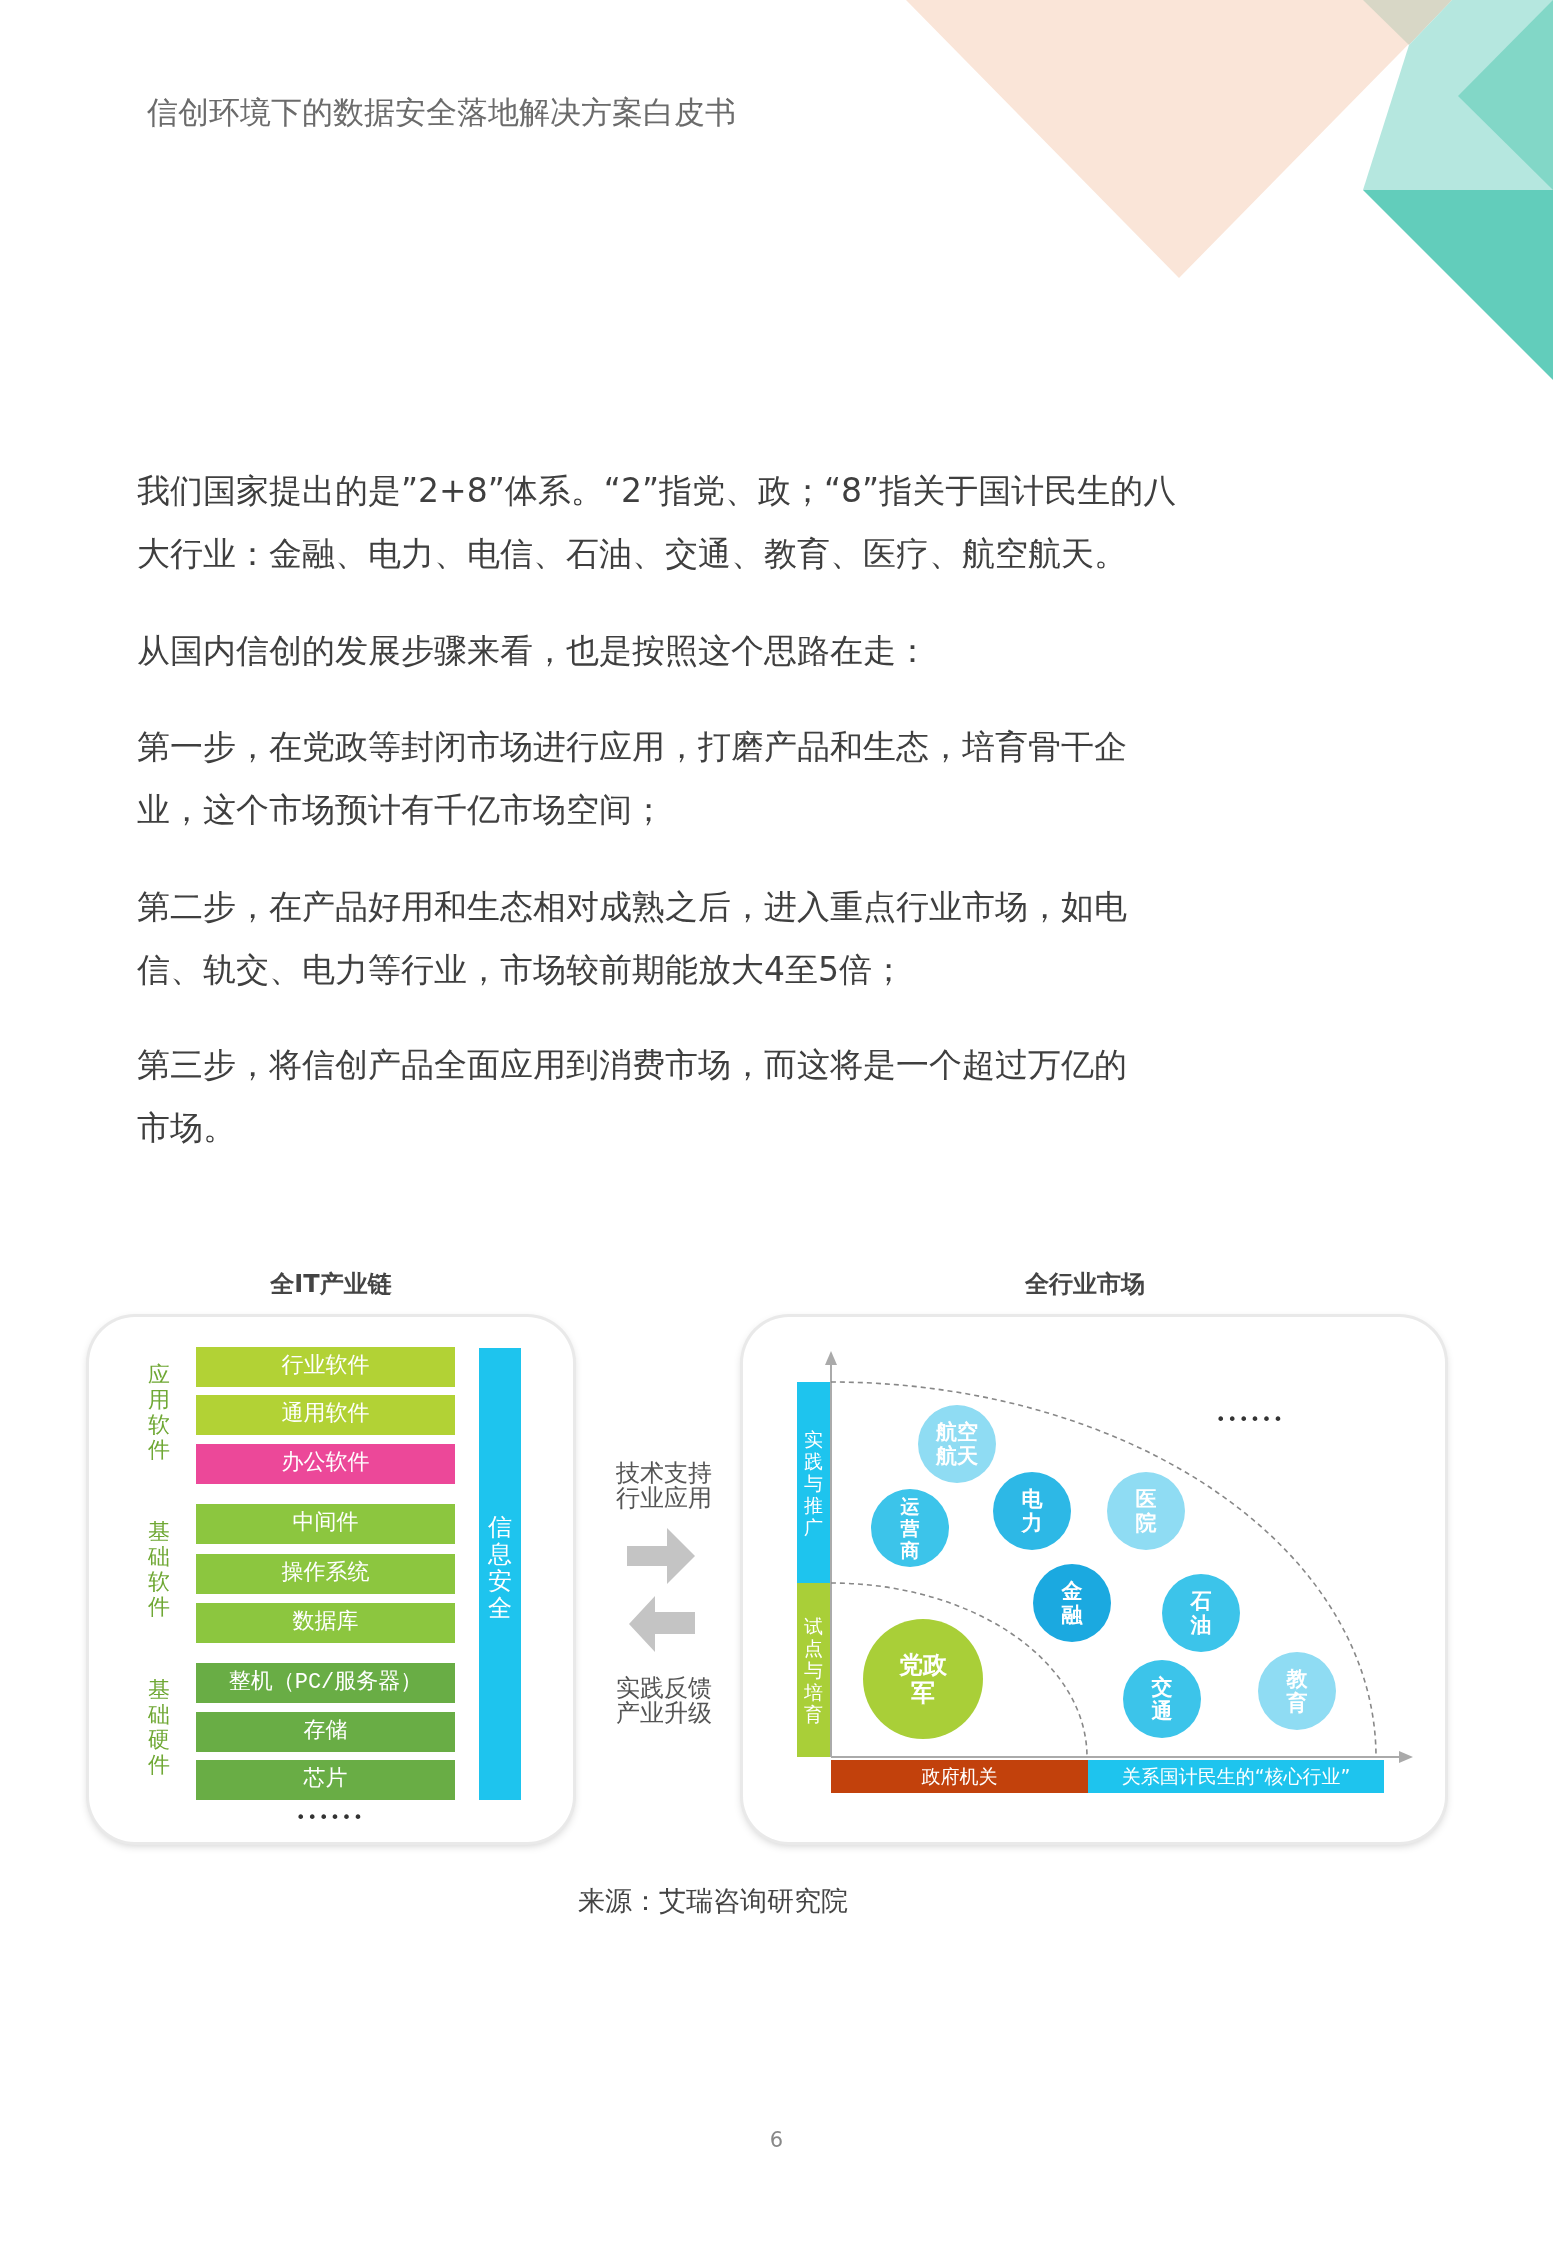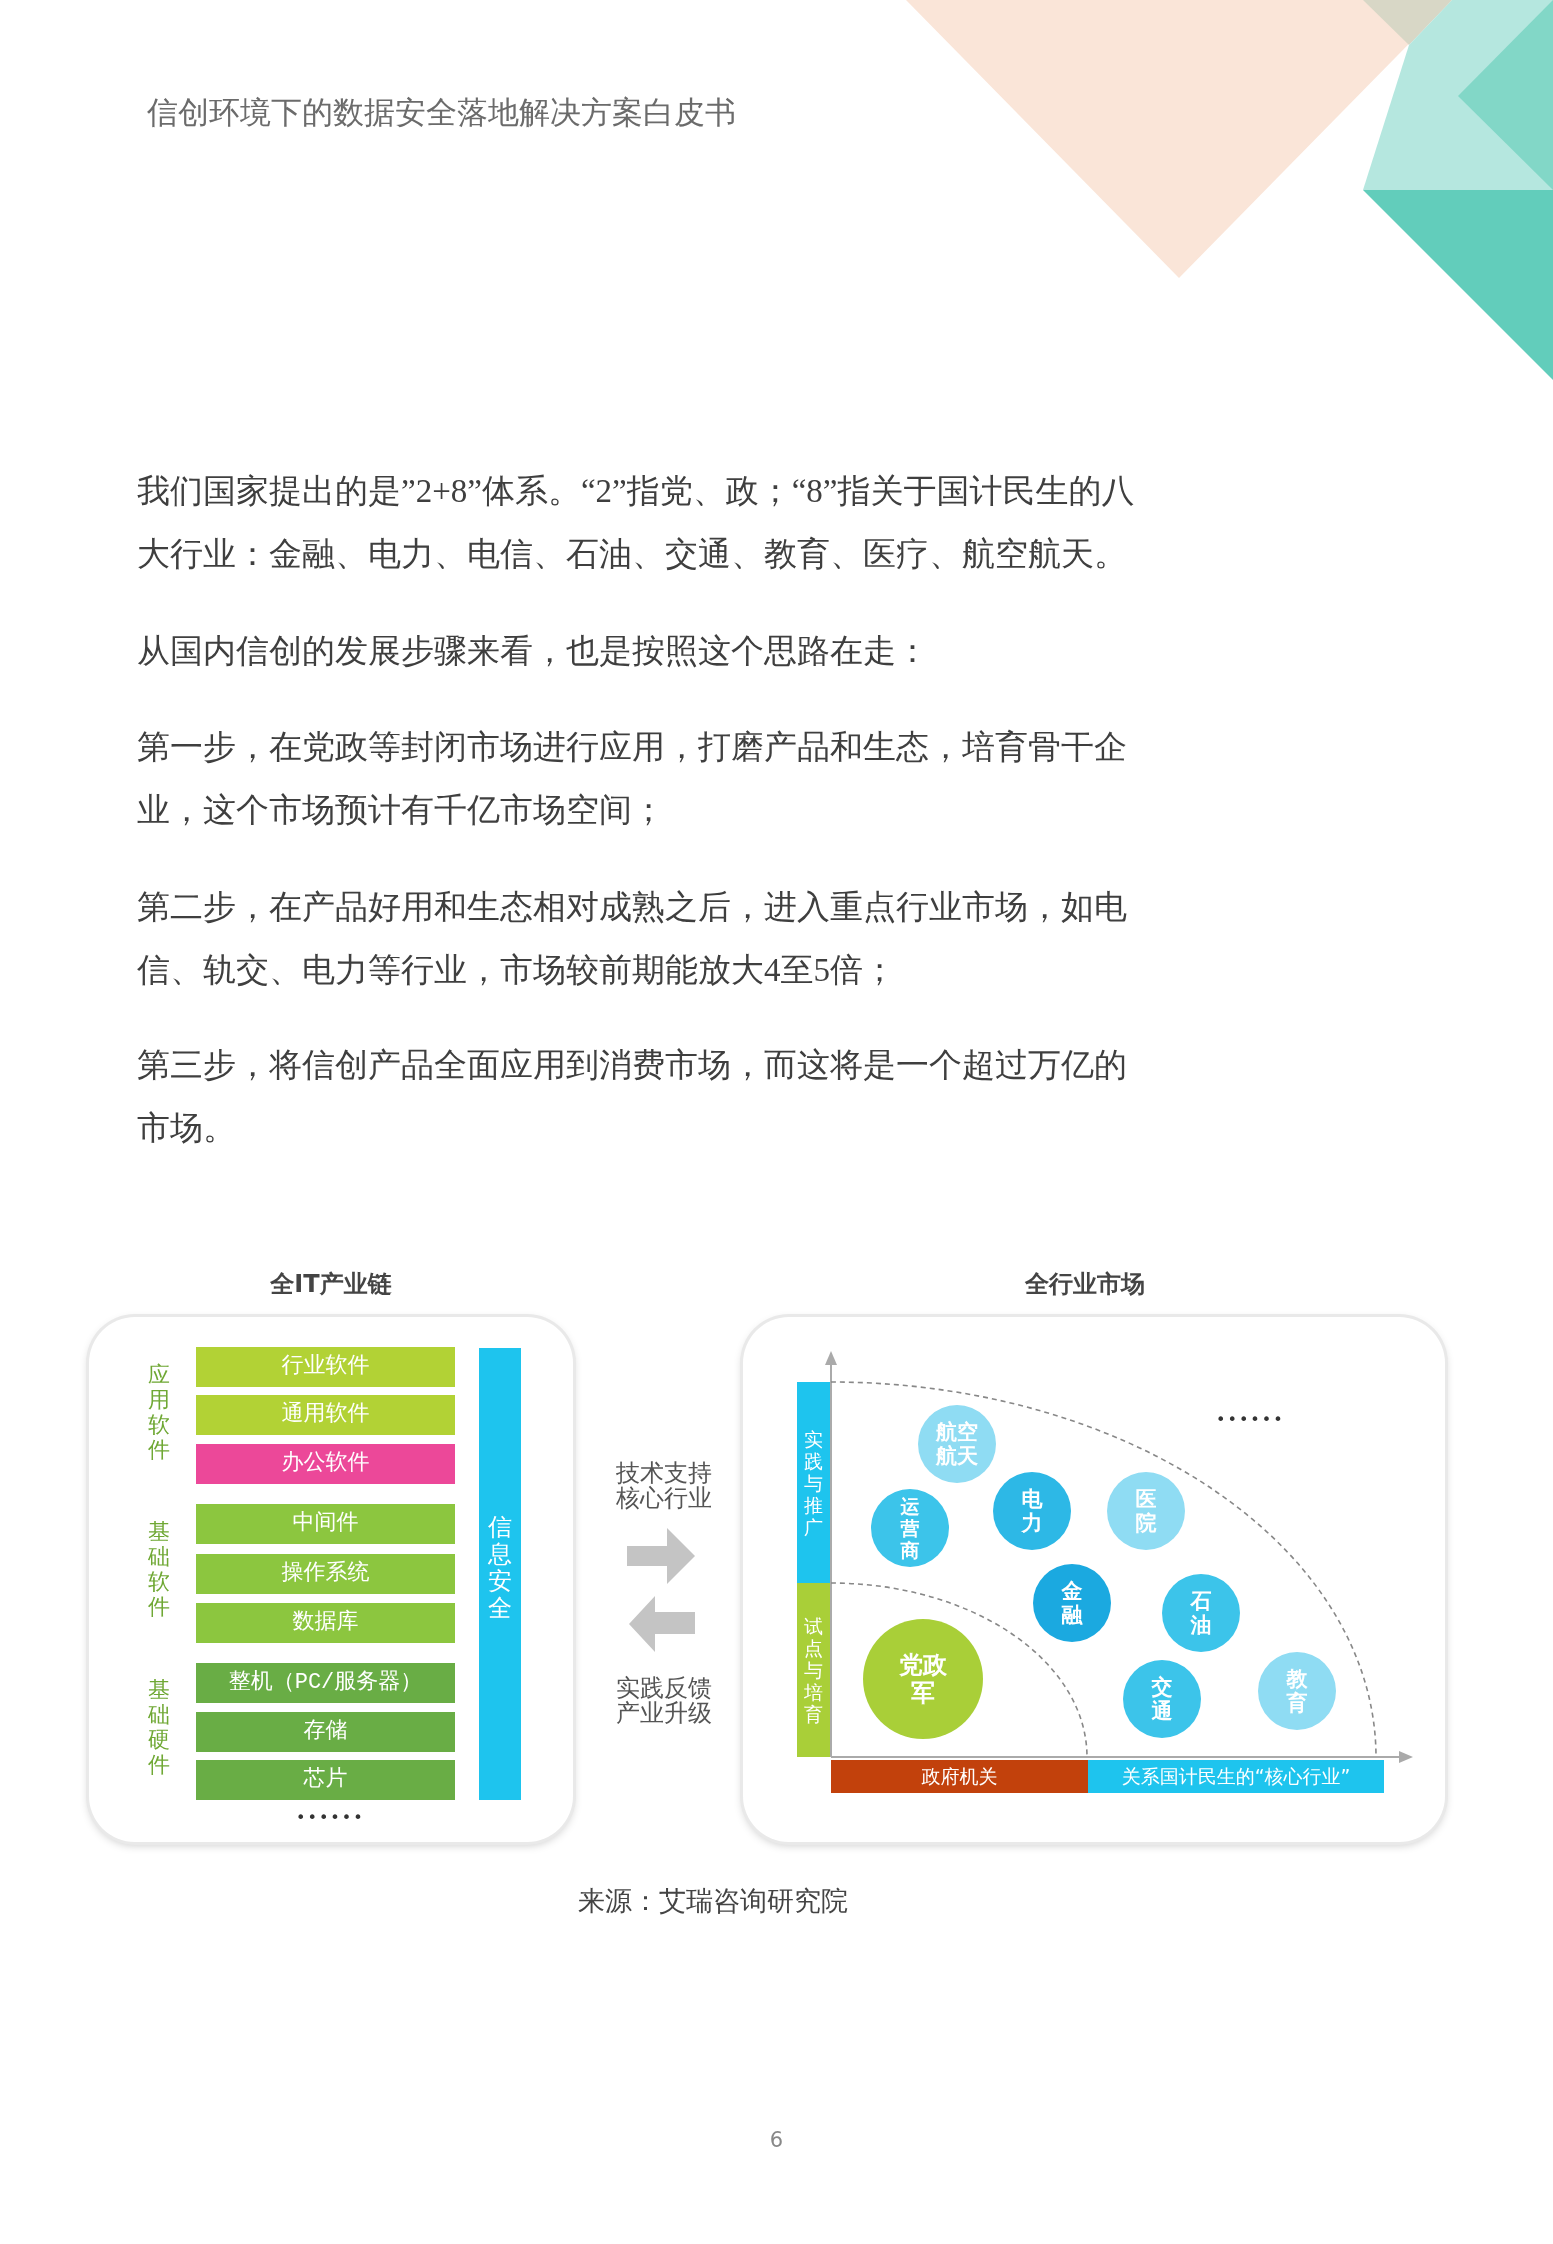--- a/index.html
+++ b/index.html
@@ -1,21 +1,21 @@
 <!DOCTYPE html>
 <html><head>
 <meta charset="utf-8">
 <style>
   html, body { margin:0; padding:0; background:#ffffff; }
   body { width:1553px; height:2244px; position:relative; overflow:hidden;
          font-family:"DejaVu Sans", "Liberation Sans", sans-serif; color:#3a3a3a; }
   .abs { position:absolute; }
   #deco { position:absolute; left:0; top:0; width:1553px; height:400px; }
   .doc-title { left:147px; top:92px; font-size:31px; color:#6b6b6b; letter-spacing:0px; white-space:nowrap; }
-  .para-line { left:137px; font-size:33px; color:#3f3f3f; white-space:nowrap; line-height:40px;font-family:Liberation Serif, serif; }
+  .para-line { left:137px; font-size:33px; color:#3f3f3f; white-space:nowrap; line-height:40px; }
   .fig-title { font-size:24px; font-weight:bold; color:#444; transform:translateX(-50%); white-space:nowrap; }
   .panel { border-radius:46px; background:#fff; box-shadow:0 0 0 3px #e9e9e9, 0 3px 10px rgba(0,0,0,0.22); }
   .bar { left:196px; width:259px; height:40px; color:#fff; font-size:22px; text-align:center; line-height:40px; white-space:nowrap;font-family:Liberation Mono, monospace; }
   .vlabel { left:145px; width:28px; font-size:22px; line-height:25px; text-align:center; }
   .sec-bar { left:479px; top:1348px; width:42px; height:452px; background:#1ec4ee; color:#fff; }
   .sec-bar span { position:absolute; left:0; width:42px; text-align:center; font-size:24px; line-height:27px; }
   .mid-text { left:612px; width:104px; text-align:center; font-size:24px; line-height:25px; color:#555; }
   .circle { border-radius:50%; color:#fff; font-weight:bold; text-align:center; display:flex; align-items:center; justify-content:center; font-size:21px; line-height:24px; }
   .axis-bar-v { width:33px; color:#fff; font-size:19px; line-height:22px; text-align:center; }
   .axis-bar-h { height:33px; color:#fff; font-size:19px; line-height:33px; text-align:center; white-space:nowrap; }
@@ -72,21 +72,21 @@
 <div class="abs bar" style="top:1760px; background:#69ad45">芯片</div>
 
 <div class="abs sec-bar">
   <span style="top:166px; word-break:break-all; white-space:normal">信息安全</span>
 </div>
 
 <div class="abs dots" style="left:296px; top:1808px">••••••</div>
 
 <div class="abs mid-text" style="top:1461px">
   <div>技术支持</div>
-  <div>核心行业</div>
+  <div>行业应用</div>
 </div>
 <svg class="abs" style="left:627px; top:1528px" width="74" height="130">
   <polygon points="0,18 40,18 40,0 68,28 40,56 40,38 0,38" fill="#c4c4c4"></polygon>
   <polygon points="68,84 28,84 28,68 2,96 28,124 28,106 68,106" fill="#c4c4c4"></polygon>
 </svg>
 <div class="abs mid-text" style="top:1676px">
   <div>实践反馈</div>
   <div>产业升级</div>
 </div>
 

